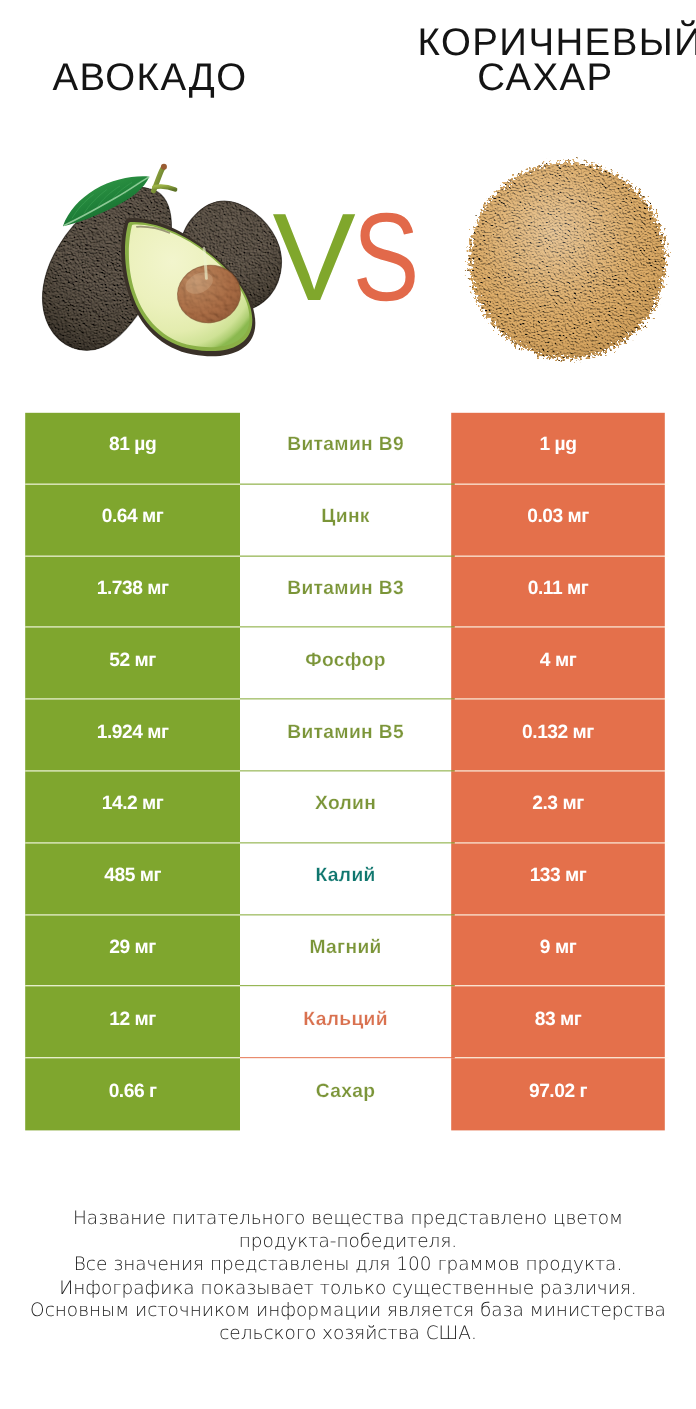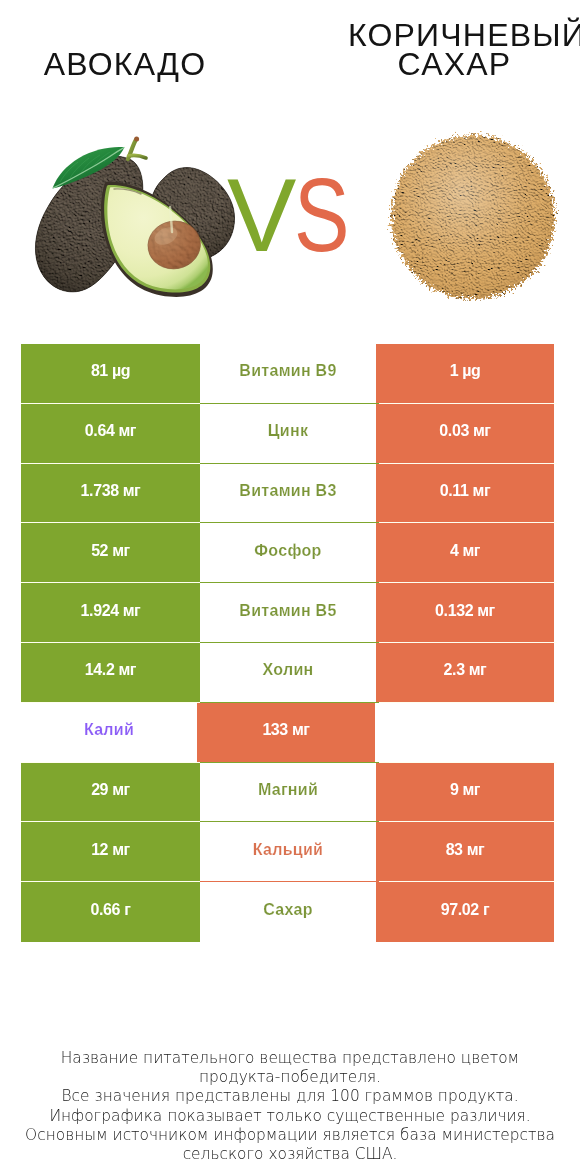--- a/index.html
+++ b/index.html
@@ -25,21 +25,21 @@
   .cell{display:flex;align-items:center;justify-content:center;font-size:16px;font-weight:bold;letter-spacing:.3px;box-sizing:border-box;padding-bottom:5px;}
   .c-left{width:179px;background:#7FA62E;color:#fff;letter-spacing:-.4px;}
   .c-mid{width:176px;background:#fff;-webkit-text-stroke:0.18px #fff;}
   .c-right{width:178px;background:#E4704B;color:#fff;letter-spacing:-.4px;}
   .sep{position:absolute;left:0;bottom:0;width:536px;height:1px;}
   .sep i{position:absolute;top:0;height:1px;display:block;}
   .sep .s1{left:0;width:179px;background:#FFFFF0;}
   .sep .s2{left:179px;width:179px;}
   .sep .s3{left:358px;width:178px;background:#FFFFF0;}
 
-  .footer{position:absolute;left:0;top:1049px;width:580px;text-align:center;font-family:"DejaVu Sans",sans-serif;font-weight:300;font-size:15.4px;color:#1a1a1a;line-height:19.2px;}
+  .footer{position:absolute;left:0;top:1006px;width:580px;text-align:center;font-family:"DejaVu Sans",sans-serif;font-weight:300;font-size:15.4px;color:#1a1a1a;line-height:19.2px;}
 </style>
 </head>
 <body>
 
 <div class="page">
   <div class="titles">
     <div class="title title-left">АВОКАДО</div>
     <div class="title title-right">
         <div>КОРИЧНЕВЫЙ</div>
         <div>САХАР</div>
@@ -271,21 +271,22 @@
         <div class="cell c-left">14.2 мг</div>
         <div class="cell c-mid" style="color: rgb(123, 149, 56);">Холин</div>
         <div class="cell c-right">2.3 мг</div>
         <div class="sep">
           <i class="s1"></i>
           <i class="s2" style="background: rgb(127, 166, 46);"></i>
           <i class="s3"></i>
         </div>
       </div>
       <div class="row">
-        <div class="cell c-mid" style="color: #8b5cf6;">Калий</div>
+        <div class="cell c-left">485 мг</div>
+        <div class="cell c-mid" style="color: #0f766e;">Калий</div>
         <div class="cell c-right">133 мг</div>
         <div class="sep">
           <i class="s1"></i>
           <i class="s2" style="background: rgb(127, 166, 46);"></i>
           <i class="s3"></i>
         </div>
       </div>
       <div class="row">
         <div class="cell c-left">29 мг</div>
         <div class="cell c-mid" style="color: rgb(123, 149, 56);">Магний</div>

